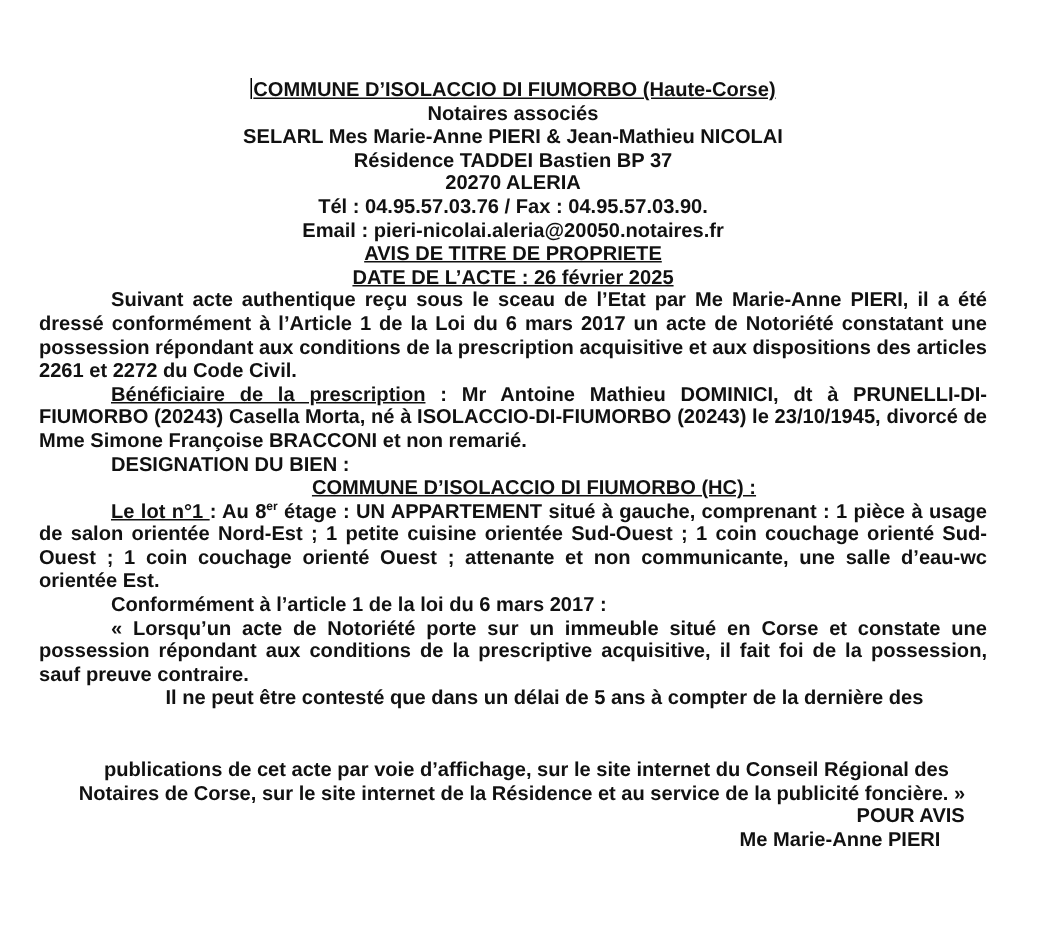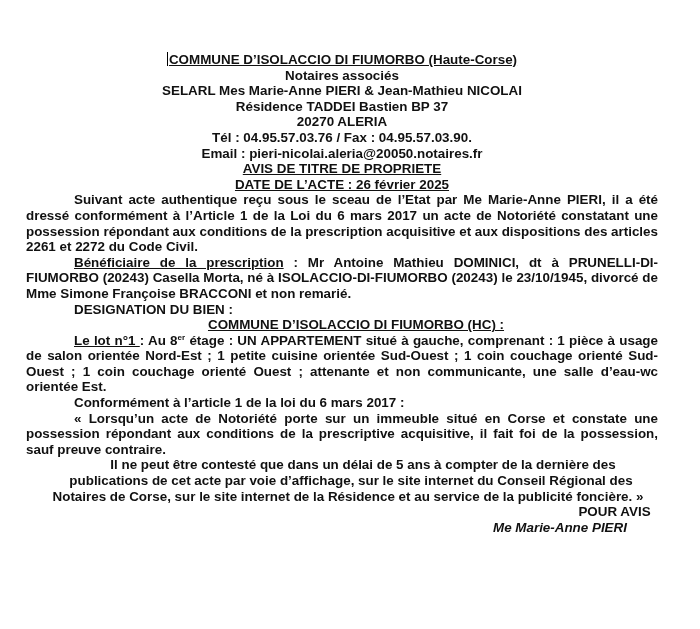--- a/index.html
+++ b/index.html
@@ -37,26 +37,24 @@
       width: 1px;
       height: 14px;
       background: #000;
       vertical-align: -2px;
       margin-right: 1px;
     }
     sup { font-size: 8px; line-height: 0; vertical-align: 5px; }
     .pour-avis {
       padding-left: 545px;
       white-space: nowrap;
-      text-align: center;
     }
     .signature {
       padding-left: 467px;
       white-space: nowrap;
-      font-style: italic;
     }
     .ind1 { text-indent: 48px; }
     .ind-desig { padding-left: 48px; }
     .centered-commune {
       text-align: center;
       padding-left: 28px;
     }
   </style>
 </head>
 <body>
@@ -79,19 +77,19 @@
 
   <div class="line ind-desig">DESIGNATION DU BIEN :</div>
   <div class="centered-commune line"><span class="u">COMMUNE D’ISOLACCIO DI FIUMORBO (HC) :</span></div>
 
   <p class="p just ind1"><span class="u">Le lot n°1 </span><span>: Au 8</span><sup>er</sup><span> étage : UN APPARTEMENT situé à gauche, comprenant :  1 pièce à usage de salon orientée Nord-Est ;  1 petite cuisine orientée Sud-Ouest ;  1 coin couchage orienté Sud-Ouest ; 1 coin couchage  orienté Ouest ; attenante et non communicante, une salle d’eau-wc orientée Est.</span></p>
 
   <div class="line ind-desig">Conformément à l’article 1 de la loi du 6 mars 2017 :</div>
   <p class="p just ind1">« Lorsqu’un acte de Notoriété porte sur un immeuble situé en Corse et constate une possession répondant aux conditions de la prescriptive acquisitive, il fait foi de la possession, sauf preuve contraire.</p>
 
   <div class="center line" style="padding-left:42px;">Il ne peut être contesté que dans un délai de 5 ans à compter de la dernière des</div>
-  <div class="center line" style="padding-left:18px;">publications de cet acte par voie d’affichage, sur le site internet du Conseil Régional des</div>
+  <div class="center line" style="padding-left:18px;margin-top:32px;">publications de cet acte par voie d’affichage, sur le site internet du Conseil Régional des</div>
   <div class="center line" style="padding-left:12px;">Notaires de Corse, sur le site internet de la Résidence et au service de la publicité foncière. »</div>
 
   <div class="pour-avis">POUR AVIS</div>
   <div class="signature">Me Marie-Anne PIERI</div>
 
 </div>
 
 </body></html>

